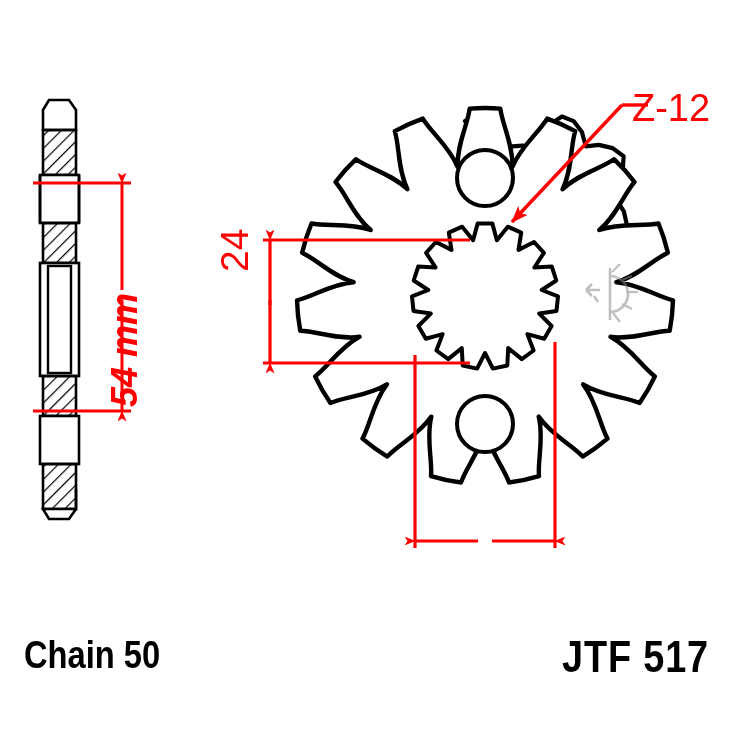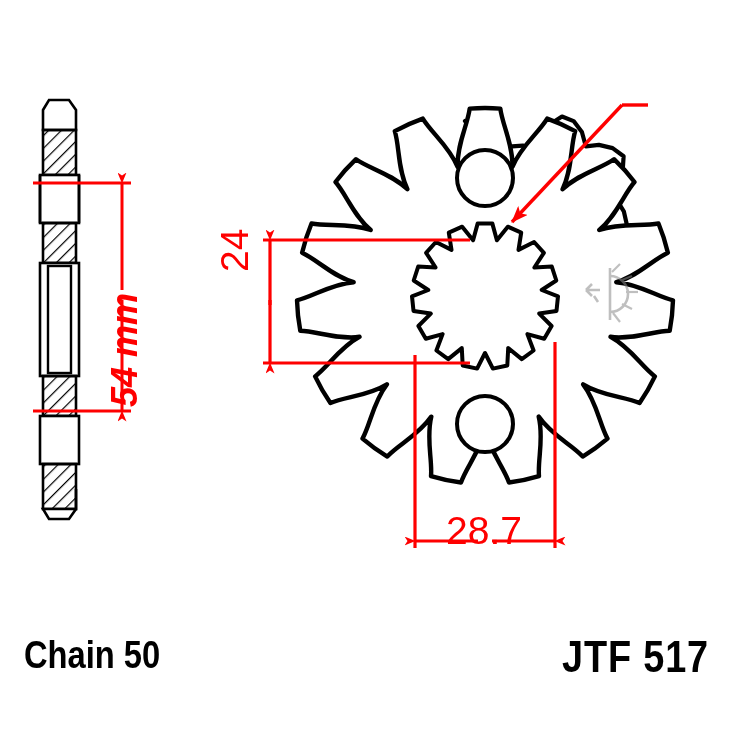--- a/index.html
+++ b/index.html
@@ -193,20 +193,20 @@
       <line x1="622" y1="280" x2="632" y2="276" stroke="#8c8c8c" stroke-width="2.2"></line>
       <line x1="626" y1="292" x2="638" y2="292" stroke="#8c8c8c" stroke-width="2.2"></line>
       <line x1="622" y1="304" x2="632" y2="309" stroke="#8c8c8c" stroke-width="2.2"></line>
       <line x1="613" y1="313" x2="620" y2="322" stroke="#8c8c8c" stroke-width="2.2"></line>
       <path d="M 586,290 L 600,290 M 586,290 L 592,284 M 586,290 L 592,296 M 594,296 L 598,302" fill="none" stroke="#8c8c8c" stroke-width="2.6"></path>
     </g>
   </svg>
 
   <div class="label-layer">
     <div class="txt dim-red dim-24">24</div>
-    <div class="txt dim-red dim-287">28.7</div>
     <div class="txt dim-red dim-54">54 mm</div>
+    <div class="txt dim-red lbl-z12">Z-12</div>
 
     <div class="txt bottom-label chain-label">Chain 50</div>
     <div class="txt bottom-label part-label">JTF 517</div>
   </div>
 
 </div>
 
 </body></html>

